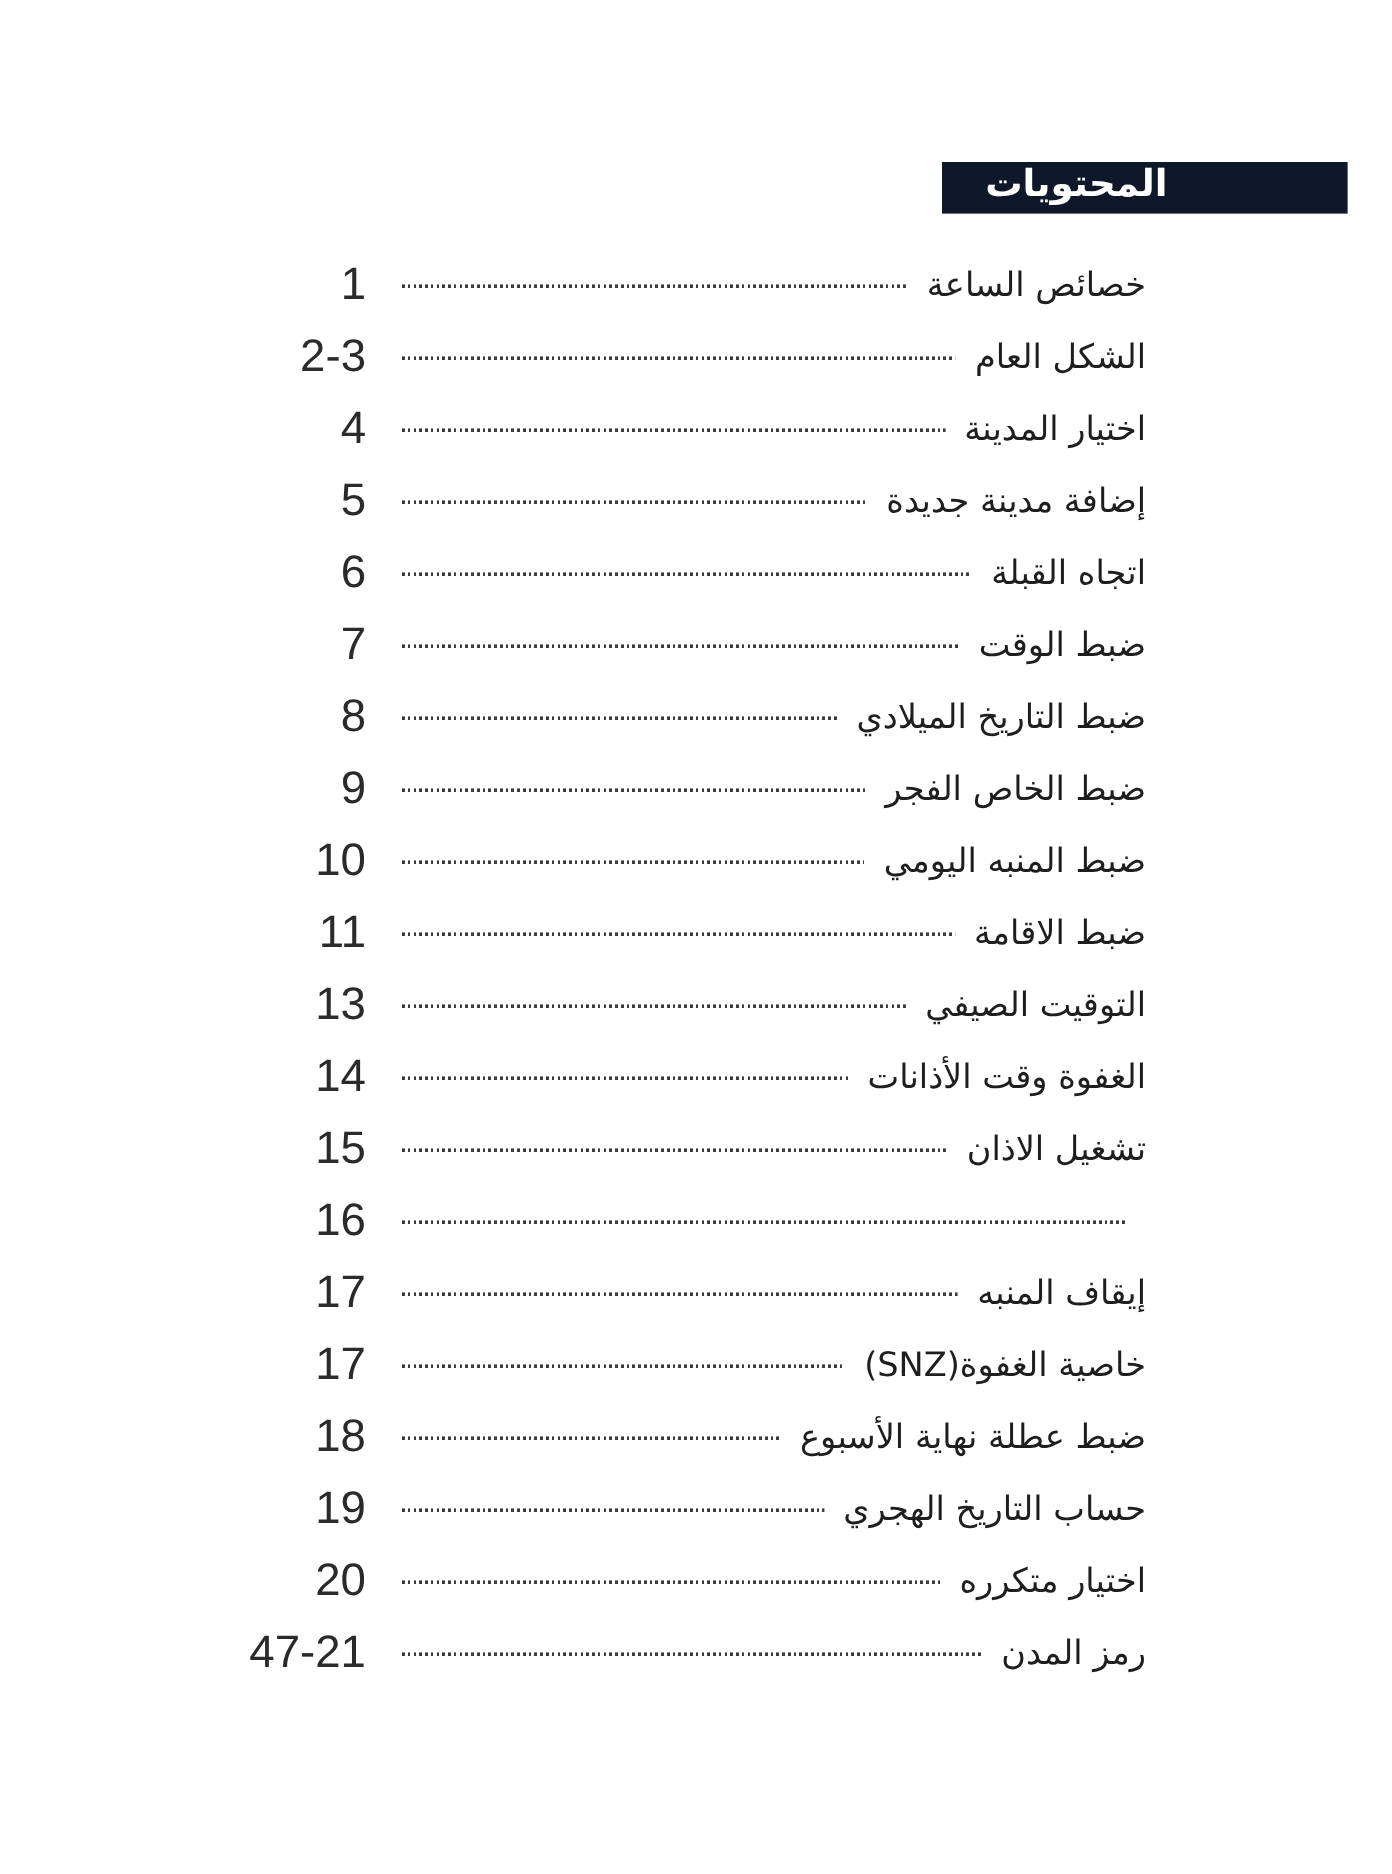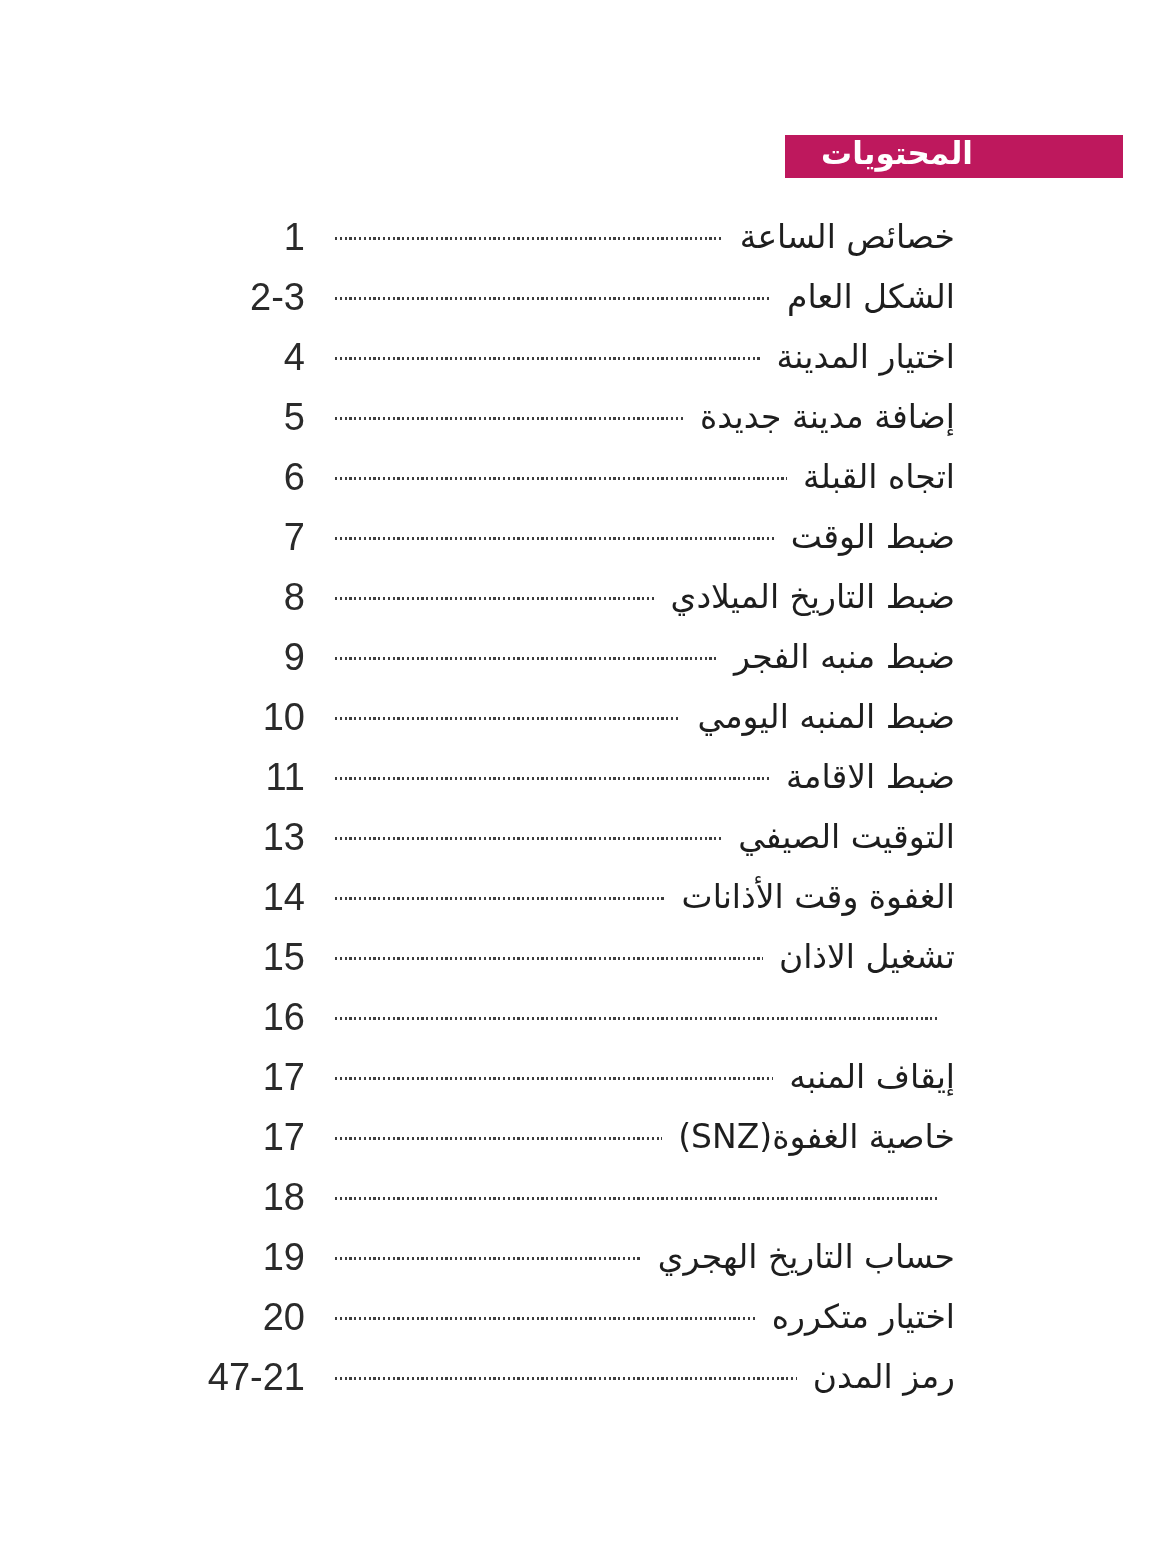--- a/index.html
+++ b/index.html
@@ -14,21 +14,21 @@
     background: #ffffff;
     overflow: hidden;
     font-family: "DejaVu Sans", sans-serif;
   }
   .header-bar {
     position: absolute;
     left: 785px;
     top: 135px;
     width: 338px;
     height: 43px;
-    background: #be185d;
+    background: #0f172a;
     display: flex;
     align-items: center;
     justify-content: flex-start;
     padding-left: 36px;
     box-sizing: border-box;
   }
   .header-title {
     color: #ffffff;
     font-size: 31px;
     font-weight: bold;
@@ -64,21 +64,21 @@
     margin: 0 16px 0 30px;
     transform: translateY(1px);
     background: repeating-linear-gradient(90deg, #3d3d3d 0px, #3d3d3d 2.2px, transparent 2.2px, transparent 4.8px);
   }
   .toc-title {
     flex: 0 0 auto;
     direction: rtl;
     unicode-bidi: plaintext;
     text-align: right;
     font-family: "DejaVu Sans", sans-serif;
-    font-size: 33px;
+    font-size: 28px;
     color: #1e1e1e;
     line-height: 1.25;
     white-space: nowrap;
   }
 </style>
 </head>
 <body>
 
 <div class="page">
 
@@ -125,21 +125,21 @@
 
     <div class="toc-row">
       <span class="toc-num">8</span>
       <span class="toc-leader"></span>
       <span class="toc-title">ضبط التاريخ الميلادي</span>
     </div>
 
     <div class="toc-row">
       <span class="toc-num">9</span>
       <span class="toc-leader"></span>
-      <span class="toc-title">ضبط منبه الفجر</span>
+      <span class="toc-title">ضبط الخاص الفجر</span>
     </div>
 
     <div class="toc-row">
       <span class="toc-num">10</span>
       <span class="toc-leader"></span>
       <span class="toc-title">ضبط المنبه اليومي</span>
     </div>
 
     <div class="toc-row">
       <span class="toc-num">11</span>
@@ -179,20 +179,21 @@
 
     <div class="toc-row">
       <span class="toc-num">17</span>
       <span class="toc-leader"></span>
       <span class="toc-title">خاصية الغفوة(SNZ)</span>
     </div>
 
     <div class="toc-row">
       <span class="toc-num">18</span>
       <span class="toc-leader"></span>
+      <span class="toc-title">ضبط عطلة نهاية الأسبوع</span>
     </div>
 
     <div class="toc-row">
       <span class="toc-num">19</span>
       <span class="toc-leader"></span>
       <span class="toc-title">حساب التاريخ الهجري</span>
     </div>
 
     <div class="toc-row">
       <span class="toc-num">20</span>

